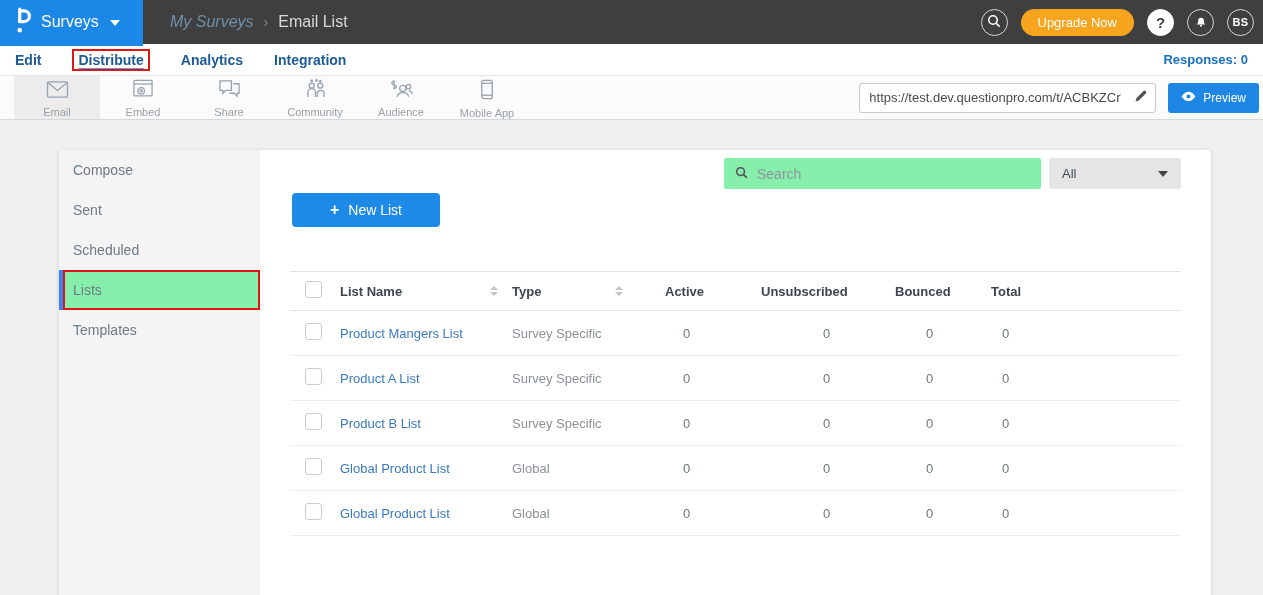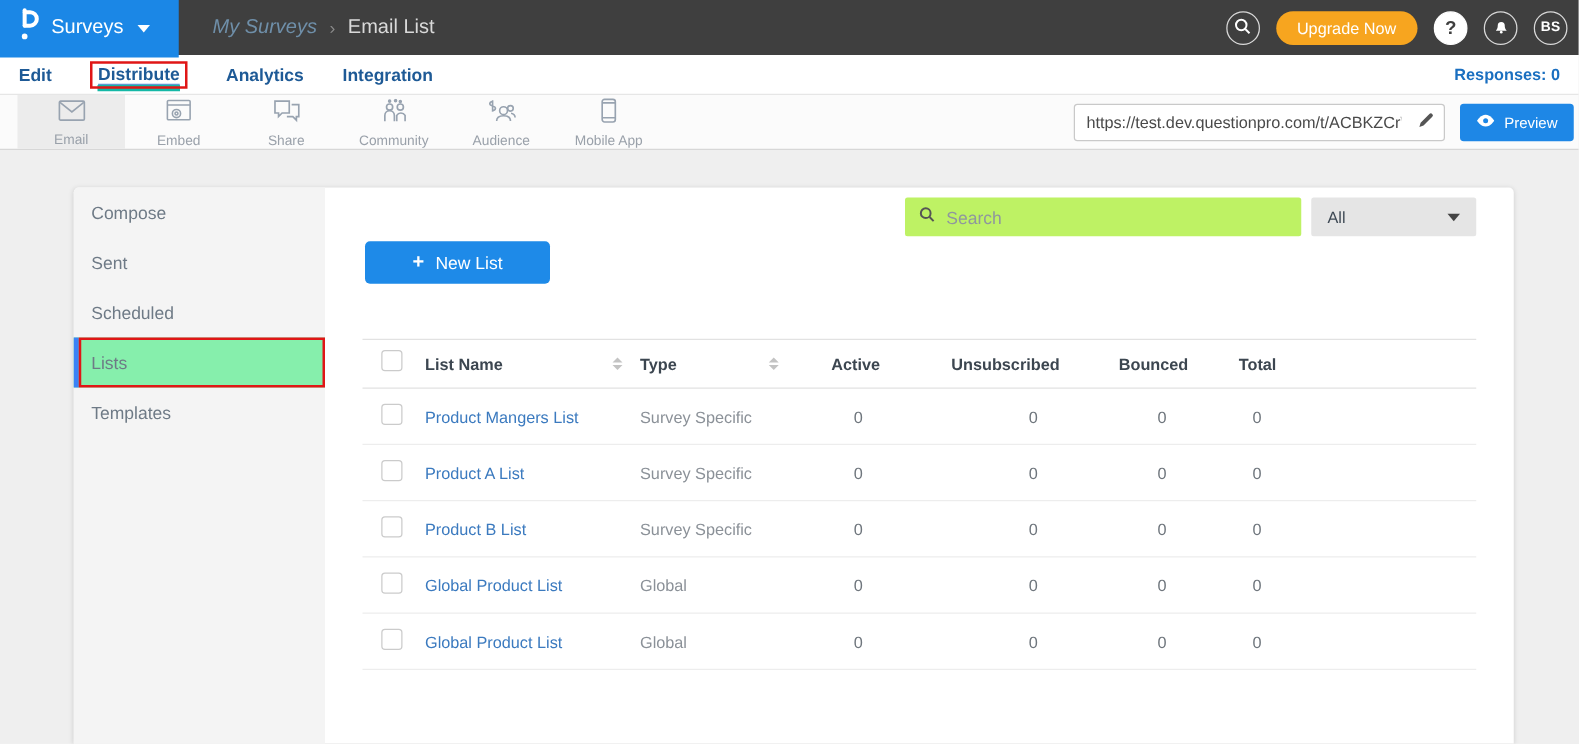--- a/index.html
+++ b/index.html
@@ -22,21 +22,21 @@
   .circle-btn.solid { background:#fff; border-color:#fff; color:#3f3f3f; font-weight:bold; font-size:15px; }
   .avatar { font-size:11px; font-weight:bold; letter-spacing:.3px; }
   .upgrade-btn { height:27px; padding:0 17px; border:none; border-radius:14px; background:#f7a51f;
     color:#fff; font-size:13px; font-family:inherit; cursor:pointer; }
 
   
   .tabs-row { height:32px; background:#fff; border-bottom:1px solid #e6e6e6;
     display:flex; align-items:center; padding:0 15px; }
   .tab { font-size:14px; font-weight:bold; color:#1e5a96; cursor:pointer; margin-right:31px; }
   .tab-wrap { position:relative; margin-right:31px; padding:2px 6px; }
-  .tab-wrap .tab { margin:0; border-bottom:5px solid #14b8a6; padding-bottom:1px;
+  .tab-wrap .tab { margin:0; border-bottom:2px solid #14b8a6; padding-bottom:1px;
     text-decoration:underline; text-decoration-color:#5b9bd5; text-underline-offset:3px; }
   .annotation-box { position:absolute; inset:0; border:2px solid #e01616; pointer-events:none; }
   .responses { margin-left:auto; font-size:13px; font-weight:bold; color:#1a6fc0; }
 
   
   .channel-bar { height:44px; background:#fbfbfb; border-bottom:1px solid #d7d7d7;
     display:flex; align-items:stretch; }
   .channel { width:86px; display:flex; flex-direction:column; align-items:center;
     justify-content:center; gap:3px; cursor:pointer; padding-top:2px; }
   .channel:first-child { margin-left:14px; }
@@ -58,21 +58,21 @@
   .content { height:475px; padding-top:30px; }
   .card { margin-left:59px; width:1152px; height:445px; background:#fff; display:flex;
     border-radius:4px 4px 0 0; box-shadow:0 1px 4px rgba(0,0,0,.13); }
   .sidebar { width:201px; background:#f4f4f4; border-radius:4px 0 0 0; flex-shrink:0; }
   .side-item { height:40px; display:flex; align-items:center; padding-left:14px;
     font-size:14px; color:#6e7a86; cursor:pointer; position:relative; }
   .side-item.selected { background:#86efac; border-left:4px solid #3b82f6; padding-left:10px; }
   .main { flex:1; padding:0 30px; }
 
   .top-row { margin-top:8px; display:flex; justify-content:flex-end; gap:8px; }
-  .search-box { width:317px; height:31px; background:#bef264; border-radius:2px;
+  .search-box { width:317px; height:31px; background:#86efac; border-radius:2px;
     display:flex; align-items:center; padding:0 11px; gap:9px; }
   .search-box input { border:none; outline:none; background:transparent; flex:1;
     font-family:inherit; font-size:14px; color:#555; }
   .search-box input::placeholder { color:#8f979e; }
   .filter-select { width:132px; height:31px; background:#e5e5e5; border-radius:2px;
     display:flex; align-items:center; justify-content:space-between; padding:0 13px;
     font-size:13px; color:#3f4a55; cursor:pointer; }
   .caret-dark { width:0; height:0; border-left:5px solid transparent; border-right:5px solid transparent;
     border-top:6px solid #444; }
 

